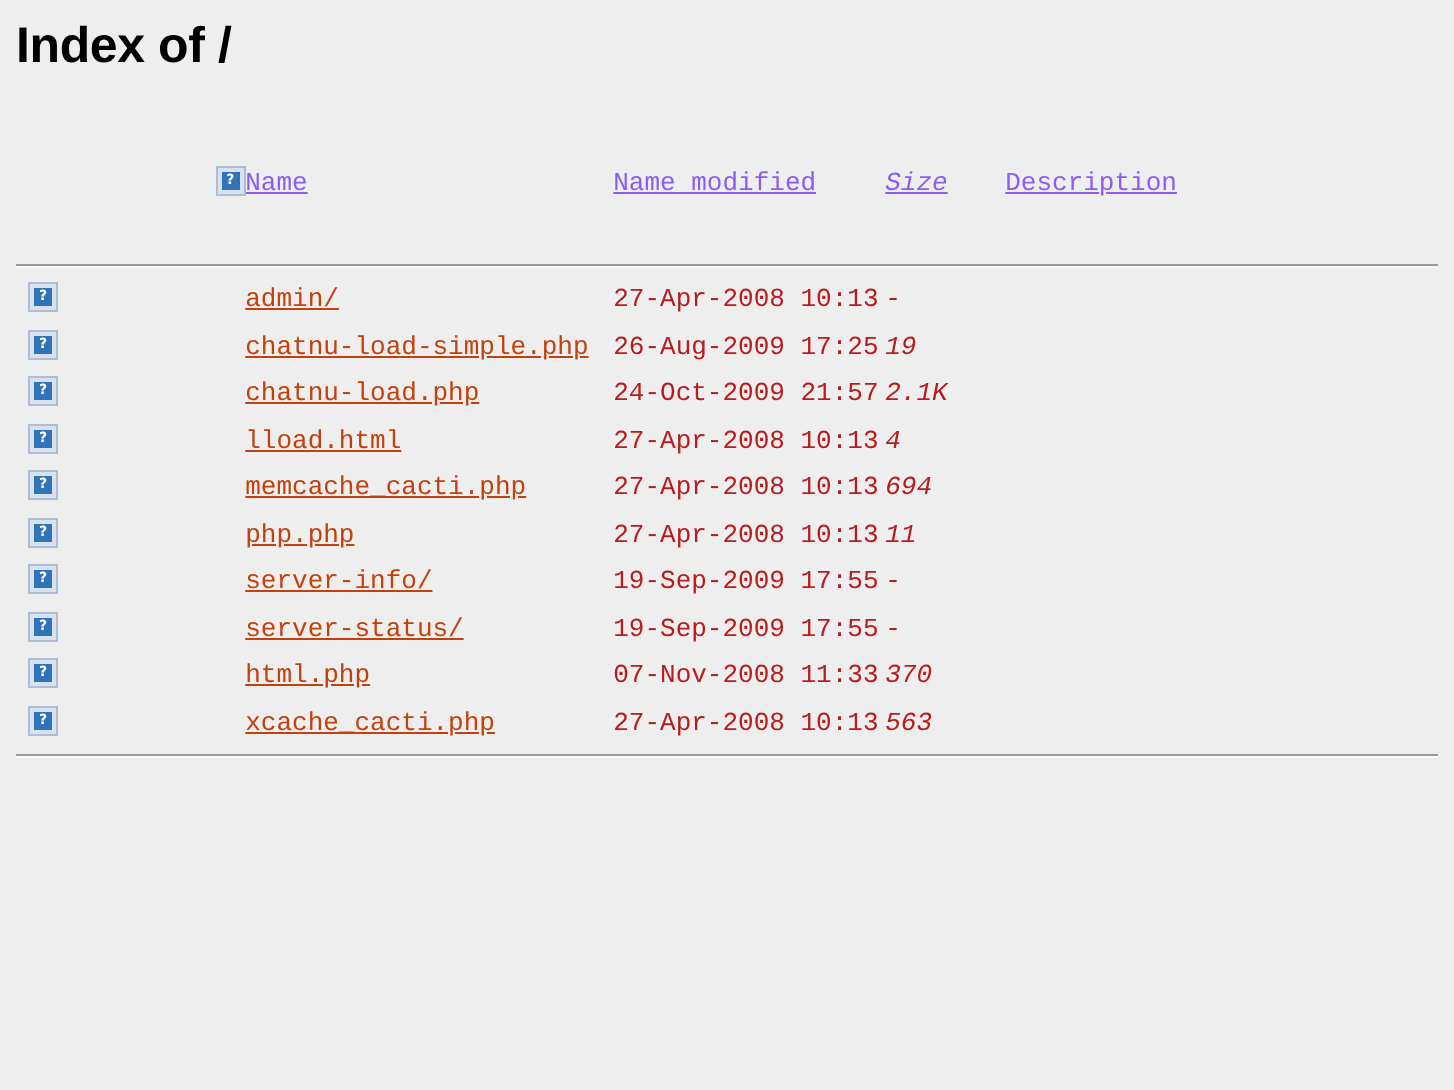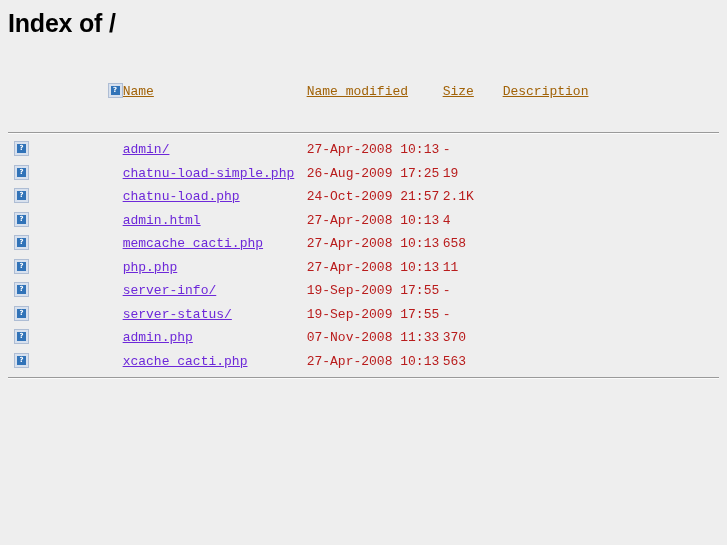--- a/index.html
+++ b/index.html
@@ -76,31 +76,32 @@
     width: 176px;
     padding-right: 8px !important;
   }
   td.col-date {
     width: 136px;
   }
   td.col-size {
     width: 42px;
     text-align: center;
     padding-right: 6px !important;
+    font-style: italic;
   }
   td.col-desc {
     text-align: left !important;
     padding-left: 12px !important;
   }
   a.link {
-    color: #6d28d9;
+    color: #c2410c;
     text-decoration: underline;
   }
   .hdr-link {
-    color: #a16207;
+    color: #8b5cf6;
     text-decoration: underline;
   }
   
   .broken-icon {
     display: inline-block;
     width: 15px;
     height: 15px;
     box-sizing: border-box;
     border: 1px solid #aebdd4;
     background: #d8e1ee;
@@ -167,30 +168,30 @@
           </tr>
           <tr class="file-row">
             <td class="col-icon"><span class="broken-icon"><span class="inner">?</span></span></td>
             <td class="col-name"><a class="link" href="#">chatnu-load.php</a></td>
             <td class="col-date date-cell">24-Oct-2009 21:57</td>
             <td class="col-size size-cell">2.1K</td>
             <td class="col-desc"></td>
           </tr>
           <tr class="file-row">
             <td class="col-icon"><span class="broken-icon"><span class="inner">?</span></span></td>
-            <td class="col-name"><a class="link" href="#">admin.html</a></td>
+            <td class="col-name"><a class="link" href="#">lload.html</a></td>
             <td class="col-date date-cell">27-Apr-2008 10:13</td>
             <td class="col-size size-cell">4</td>
             <td class="col-desc"></td>
           </tr>
           <tr class="file-row">
             <td class="col-icon"><span class="broken-icon"><span class="inner">?</span></span></td>
             <td class="col-name"><a class="link" href="#">memcache_cacti.php</a></td>
             <td class="col-date date-cell">27-Apr-2008 10:13</td>
-            <td class="col-size size-cell">658</td>
+            <td class="col-size size-cell">694</td>
             <td class="col-desc"></td>
           </tr>
           <tr class="file-row">
             <td class="col-icon"><span class="broken-icon"><span class="inner">?</span></span></td>
             <td class="col-name"><a class="link" href="#">php.php</a></td>
             <td class="col-date date-cell">27-Apr-2008 10:13</td>
             <td class="col-size size-cell">11</td>
             <td class="col-desc"></td>
           </tr>
           <tr class="file-row">
@@ -202,21 +203,21 @@
           </tr>
           <tr class="file-row">
             <td class="col-icon"><span class="broken-icon"><span class="inner">?</span></span></td>
             <td class="col-name"><a class="link" href="#">server-status/</a></td>
             <td class="col-date date-cell">19-Sep-2009 17:55</td>
             <td class="col-size size-cell">-</td>
             <td class="col-desc"></td>
           </tr>
           <tr class="file-row">
             <td class="col-icon"><span class="broken-icon"><span class="inner">?</span></span></td>
-            <td class="col-name"><a class="link" href="#">admin.php</a></td>
+            <td class="col-name"><a class="link" href="#">html.php</a></td>
             <td class="col-date date-cell">07-Nov-2008 11:33</td>
             <td class="col-size size-cell">370</td>
             <td class="col-desc"></td>
           </tr>
           <tr class="file-row">
             <td class="col-icon"><span class="broken-icon"><span class="inner">?</span></span></td>
             <td class="col-name"><a class="link" href="#">xcache_cacti.php</a></td>
             <td class="col-date date-cell">27-Apr-2008 10:13</td>
             <td class="col-size size-cell">563</td>
             <td class="col-desc"></td>

